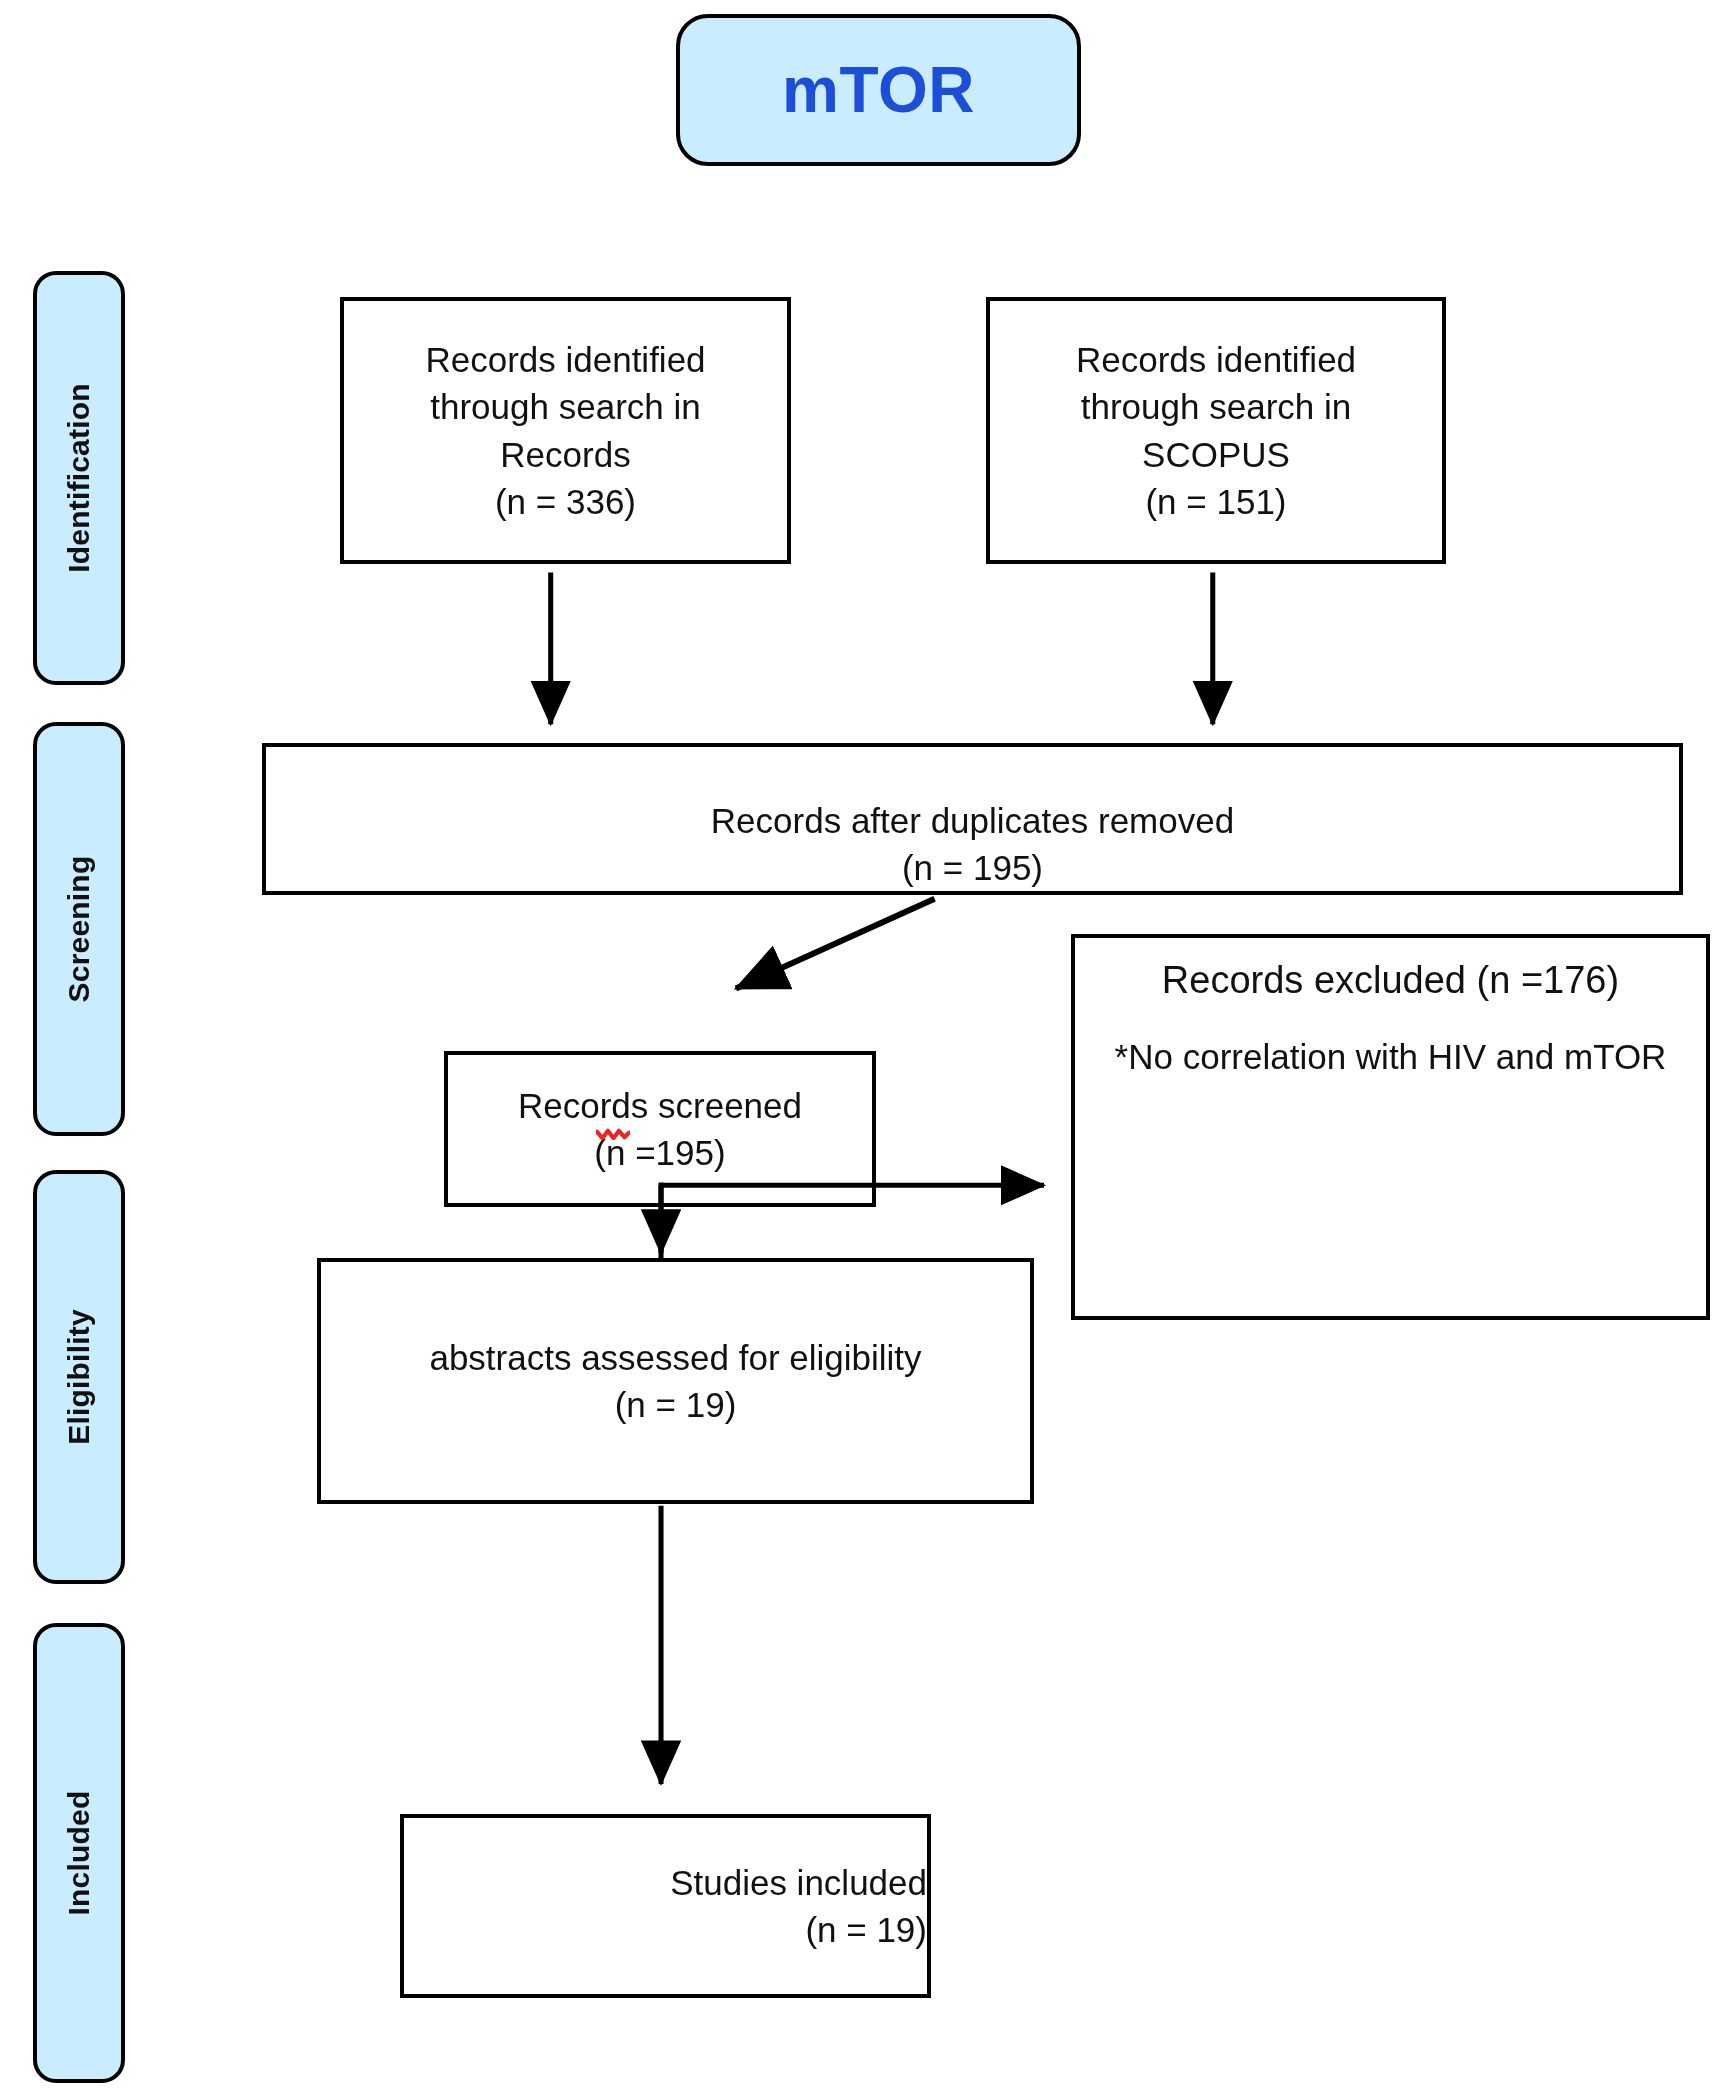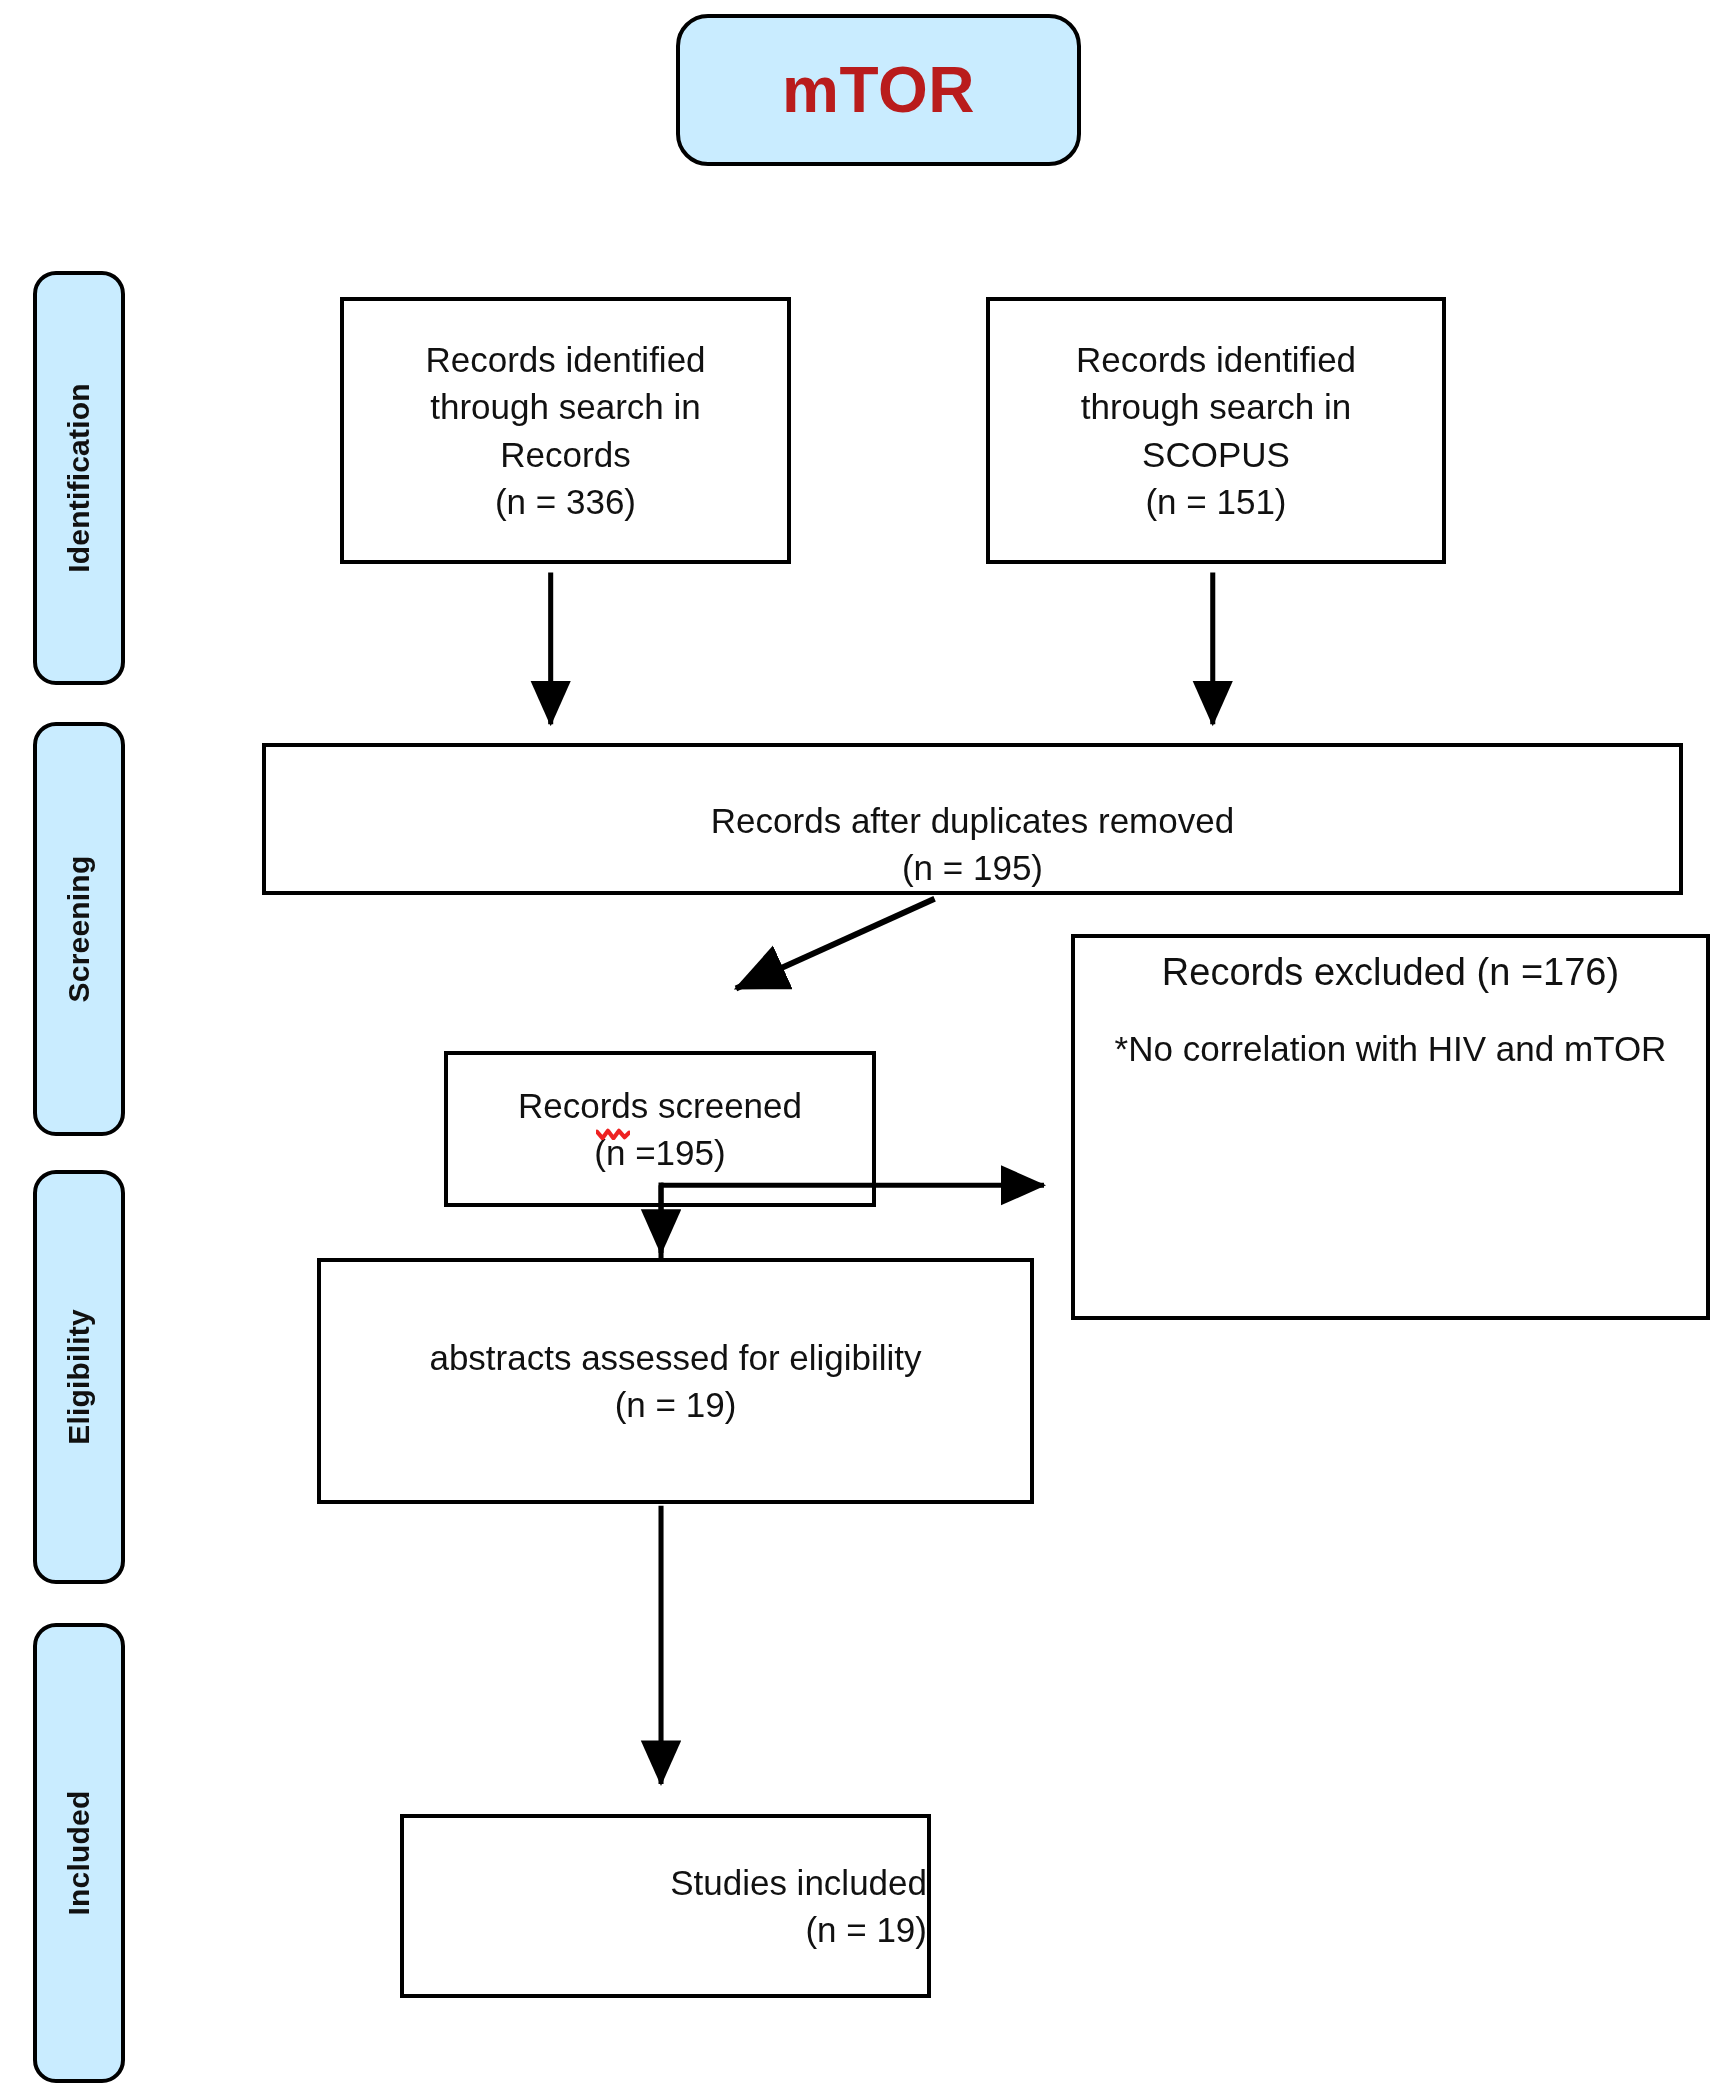--- a/index.html
+++ b/index.html
@@ -27,21 +27,21 @@
     border: 4.1px solid #000000;
     border-radius: 32px;
     box-sizing: border-box;
     display: flex;
     align-items: center;
     justify-content: center;
   }
   .title-pill .txt {
     font-size: 64px;
     font-weight: bold;
-    color: #b91c1c;
+    color: #1d4ed8;
     letter-spacing: 0.5px;
     line-height: 1;
   }
 
   
   .stage-pill {
     position: absolute;
     background: #c9ecff;
     border: 4.1px solid #000000;
     border-radius: 23px;
@@ -73,21 +73,21 @@
     color: #111111;
   }
   .flow-box .line {
     font-size: 35px;
     line-height: 1.35;
     white-space: nowrap;
   }
 
   .flow-box.excl {
     justify-content: flex-start;
-    padding-top: 12px;
+    padding-top: 20px;
   }
   .excl .line-main {
     font-size: 38px;
     line-height: 1.2;
     white-space: nowrap;
   }
   .excl .line-note {
     font-size: 35px;
     line-height: 1.2;
     margin-top: 32px;

